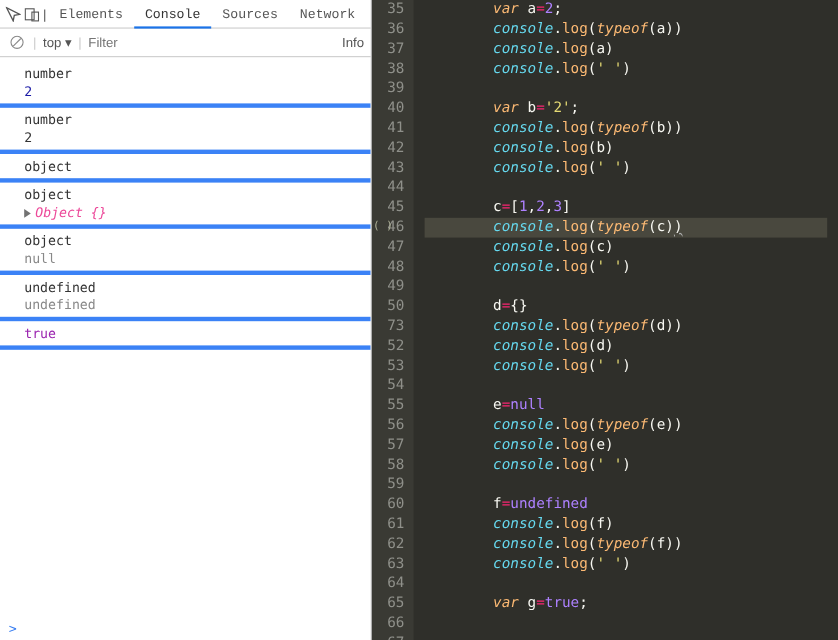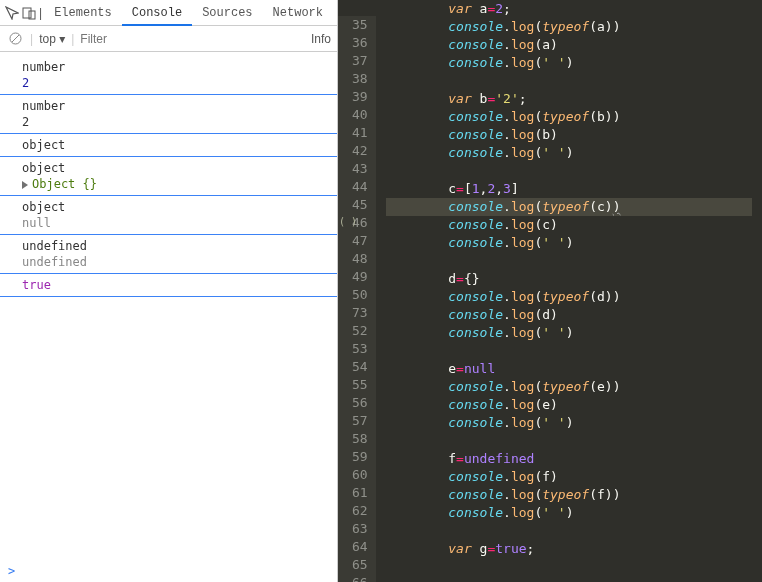--- a/index.html
+++ b/index.html
@@ -67,21 +67,21 @@
   .dt-toolbar .spacer { flex: 1; }
   .console-body {
     flex: 1;
     overflow-y: auto;
     font-family: Menlo, Consolas, monospace;
     font-size: 12px;
     padding: 4px 0;
   }
   .log-group {
     padding: 3px 8px 3px 22px;
-    border-bottom: 1px solid #3b82f6;
+    border-bottom: 4px solid #3b82f6;
   }
   .log-line { line-height: 16px; white-space: pre; }
   .log-num { color: #1a1aa6; }
   .log-str { color: #333; }
   .log-null { color: #888; }
   .log-undef { color: #888; }
   .log-true { color: #9c27b0; }
   .expand-tri {
     display: inline-block;
     width: 0; height: 0;
@@ -108,21 +108,20 @@
     font-size: 13px;
     overflow: hidden;
   }
   .gutter {
     background: #3a3a34;
     color: #8f908a;
     text-align: right;
     padding: 0 8px 0 14px;
     user-select: none;
     position: relative;
-    margin-top: 16px;
   }
   .gutter .ln { height: 18px; line-height: 18px; }
   .gutter .marker {
     position: absolute;
     left: 1px;
     color: #b0b39a;
     font-size: 10px;
   }
   .code {
     flex: 1;
@@ -184,21 +183,21 @@
       </div>
       <div class="log-group">
         <div class="log-line">number</div>
         <div class="log-line"><span class="log-str">2</span></div>
       </div>
       <div class="log-group">
         <div class="log-line">object</div>
       </div>
       <div class="log-group">
         <div class="log-line">object</div>
-        <div class="log-line"><span class="expand-tri"></span><span style="color: #4d7c0f;">Object {}</span></div>
+        <div class="log-line"><span class="expand-tri"></span><span style="font-style: italic; color: #ec4899;">Object {}</span></div>
       </div>
       <div class="log-group">
         <div class="log-line">object</div>
         <div class="log-line"><span class="log-null">null</span></div>
       </div>
       <div class="log-group">
         <div class="log-line">undefined</div>
         <div class="log-line"><span class="log-undef">undefined</span></div>
       </div>
       <div class="log-group">

